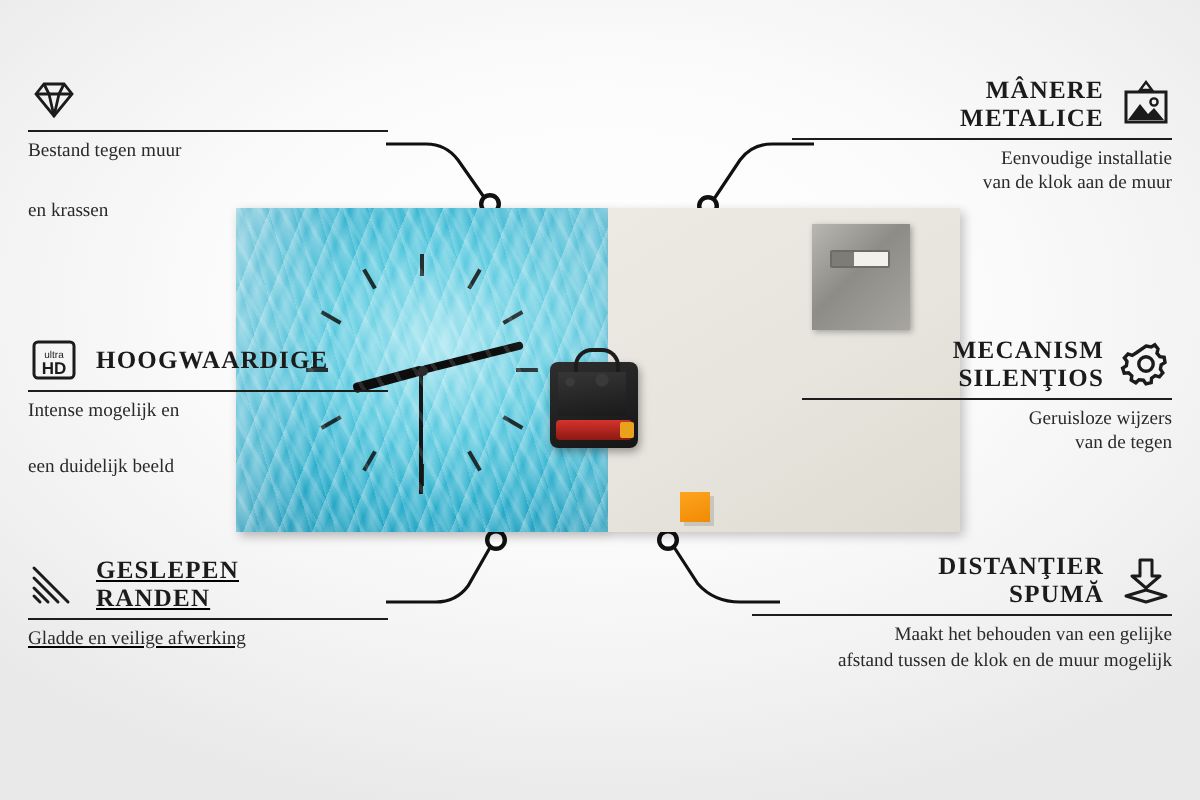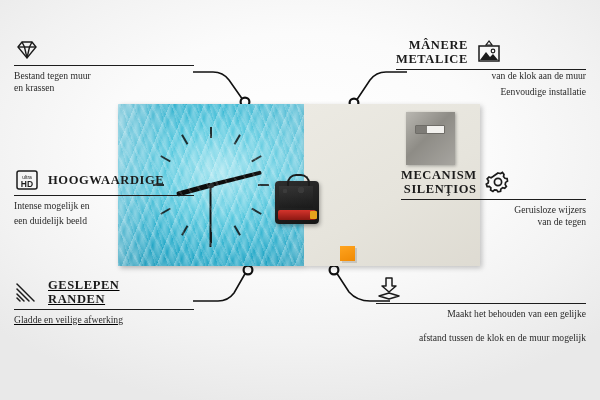--- a/index.html
+++ b/index.html
@@ -75,21 +75,21 @@
     box-shadow:2px 2px 0 rgba(0,0,0,.12);
   }
 
   
   .callout{position:absolute;}
   .co-head{display:flex;align-items:center;gap:8px;}
   .co-title{font-size:12.5px;font-weight:bold;letter-spacing:.6px;color:#1b1b1b;line-height:14px;text-transform:uppercase;}
   .rule{height:1px;background:#1d1d1d;margin-top:3px;}
   .co-desc{font-size:9.6px;color:#2a2a2a;line-height:12px;margin-top:4px;}
   .left .co-head{justify-content:flex-start;}
-  .right .co-head{justify-content:flex-start;}
+  .right .co-head{justify-content:flex-end;}
   .right .co-title,.right .co-desc{text-align:right;}
   .icon{width:26px;height:24px;flex:0 0 auto;}
   .icon svg{display:block;}
 
   .c1{left:14px;top:38px;width:180px;}
   .c2{left:14px;top:168px;width:180px;}
   .c3{left:14px;top:278px;width:180px;text-decoration:underline;}
   .c4{right:14px;top:38px;width:190px;}
   .c5{right:14px;top:168px;width:185px;}
   .c6{right:14px;top:276px;width:210px;}
@@ -189,39 +189,39 @@
           <path d="M4 9 L8 4 H18 L22 9 L13 20 Z"></path>
               <path d="M4 9 H22"></path>
               <path d="M8 4 L10.5 9 L13 20"></path>
               <path d="M18 4 L15.5 9 L13 20"></path>
         </g>
           </svg>
       </span>
     </div>
     <div class="rule"></div>
     <div class="co-desc">Bestand tegen muur</div>
-    <div class="co-desc" style="margin-top:0">en krassen</div>
+    <div class="co-desc" style="margin-top:18px">en krassen</div>
   </div>
 
   <div class="callout left c2">
     <div class="co-head">
       <span class="icon">
         <svg viewBox="0 0 26 24">
           <rect x="3" y="3" width="20" height="18" rx="2" fill="none" stroke="#1b1b1b" stroke-width="1.5"></rect>
           <text x="13" y="11" font-size="5" font-family="Liberation Sans, sans-serif" text-anchor="middle" fill="#1b1b1b">ultra</text>
           <text x="13" y="19" font-size="8.5" font-weight="bold" font-family="Liberation Sans, sans-serif" text-anchor="middle" fill="#1b1b1b">HD</text>
         </svg>
       </span>
       <span>
         <div class="co-title">HOOGWAARDIGE</div>
       </span>
     </div>
     <div class="rule"></div>
     <div class="co-desc">Intense mogelijk en</div>
-    <div class="co-desc" style="margin-top:3px">een duidelijk beeld</div>
+    <div class="co-desc" style="margin-top:16px">een duidelijk beeld</div>
   </div>
 
   <div class="callout left c3">
     <div class="co-head">
       <span class="icon">
         <svg viewBox="0 0 26 24">
             <g stroke="#1b1b1b" stroke-width="1.5" stroke-linecap="round">
           <path d="M3 4 L20 21"></path>
               <path d="M3 9 L15 21"></path>
               <path d="M3 14 L10 21"></path>
@@ -247,22 +247,22 @@
       <span class="icon">
         <svg viewBox="0 0 26 24">
           <path d="M13 1 L10 5 H16 Z" fill="none" stroke="#1b1b1b" stroke-width="1.2"></path>
           <rect x="3" y="6" width="20" height="15" fill="none" stroke="#1b1b1b" stroke-width="1.5"></rect>
           <circle cx="17" cy="11" r="1.8" fill="none" stroke="#1b1b1b" stroke-width="1.2"></circle>
           <path d="M4 20 L10 12 L14 17 L17 14 L22 20 Z" fill="#1b1b1b"></path>
         </svg>
       </span>
     </div>
     <div class="rule"></div>
+    <div class="co-desc">Eenvoudige installatie</div>
     <div class="co-desc" style="margin-top:0">van de klok aan de muur</div>
-    <div class="co-desc">Eenvoudige installatie</div>
   </div>
 
   <div class="callout right c5">
     <div class="co-head">
       <span>
         <div class="co-title">MECANISM</div>
         <div class="co-title">SILENŢIOS</div>
       </span>
       <span class="icon">
         <svg viewBox="0 0 26 24">
@@ -273,25 +273,29 @@
           </svg>
       </span>
     </div>
     <div class="rule"></div>
     <div class="co-desc">Geruisloze wijzers</div>
     <div class="co-desc" style="margin-top:0">van de tegen</div>
   </div>
 
   <div class="callout right c6">
     <div class="co-head">
+      <span>
+        <div class="co-title">DISTANŢIER</div>
+        <div class="co-title">SPUMĂ</div>
+      </span>
       <span class="icon">
         <svg viewBox="0 0 26 24">
           <path d="M10 2 H16 V10 H20 L13 16 L6 10 H10 Z" fill="none" stroke="#1b1b1b" stroke-width="1.5" stroke-linejoin="round"></path>
           <path d="M13 17 L23 20 L13 23 L3 20 Z" fill="none" stroke="#1b1b1b" stroke-width="1.5" stroke-linejoin="round"></path>
         </svg>
       </span>
     </div>
     <div class="rule"></div>
     <div class="co-desc">Maakt het behouden van een gelijke</div>
-    <div class="co-desc" style="margin-top:12px">afstand tussen de klok en de muur mogelijk</div>
+    <div class="co-desc" style="margin-top:1px">afstand tussen de klok en de muur mogelijk</div>
   </div>
 
 </div>
 
 </body></html>

